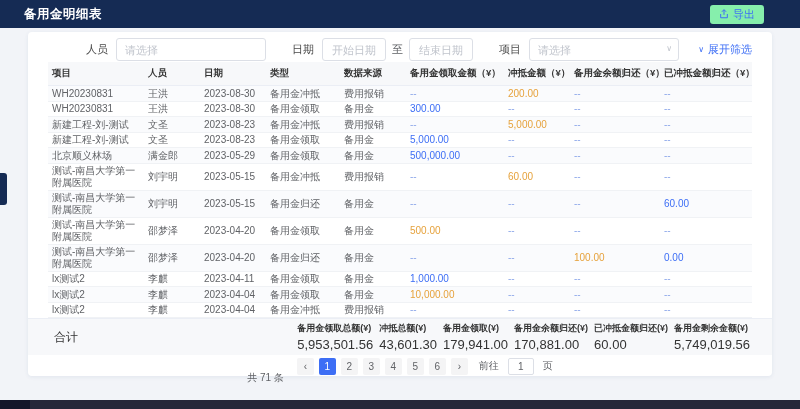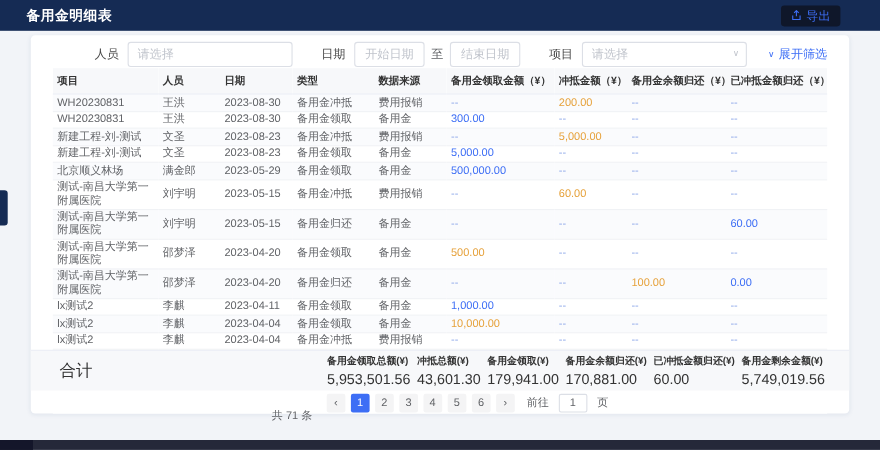--- a/index.html
+++ b/index.html
@@ -5,21 +5,21 @@
   * { margin:0; padding:0; box-sizing:border-box; }
   html,body { width:800px; height:409px; }
   body {
     position:relative; overflow:hidden;
     background:#f2f4f8;
     font-family:"Liberation Sans","DejaVu Sans",sans-serif;
   }
   
   .topbar { height:28px; background:#152b54; display:flex; align-items:center; justify-content:space-between; padding:0 36px 0 24px; }
   .topbar-title { color:#fff; font-size:12.5px; font-weight:bold; letter-spacing:.5px; }
-  .export-btn { display:flex; align-items:center; gap:4px; background:#0f172a; color:#3d6ef5; border:none; border-radius:3px; height:19px; padding:0 9px; font-size:11px; cursor:pointer; font-family:inherit; }
+  .export-btn { display:flex; align-items:center; gap:4px; background:#86efac; color:#3d6ef5; border:none; border-radius:3px; height:19px; padding:0 9px; font-size:11px; cursor:pointer; font-family:inherit; }
   .export-btn svg { width:10px; height:10px; }
 
   
   .card { margin:4px 28px 0; background:#fff; border-radius:4px; box-shadow:0 1px 4px rgba(30,60,120,.08); padding:5px 20px 0; }
 
   
   .filters { display:flex; align-items:center; font-size:11px; color:#4a4a4a; padding-left:38px; height:25px; }
   .f-group { display:flex; align-items:center; margin-right:26px; }
   .f-label { margin-right:8px; white-space:nowrap; }
   .txt-input { height:23px; border:1px solid #dcdfe6; border-radius:3px; padding:0 8px; font-size:11px; color:#606266; outline:none; font-family:inherit; background:#fff; }
@@ -43,21 +43,21 @@
   table { width:100%; border-collapse:collapse; table-layout:fixed; }
   th { background:#f7f8fa; font-size:9.5px; color:#333; text-align:left; font-weight:bold; padding:5px 4px; border-bottom:1px solid #ebeef5; white-space:nowrap; overflow:hidden; }
   td { font-size:10px; color:#606266; padding:1.5px 4px; border-bottom:1px solid #f0f2f5; line-height:1.15; word-break:break-all; vertical-align:middle; }
   tr.stripe { background:#fafbfd; }
   .cell-blue { color:#3d6ef5; }
   .cell-orange { color:#e6a23c; }
   .cell-dash { color:#8fa9ea; }
 
   
   .summary { display:flex; align-items:center; background:#f7f8fa; border-top:1px solid #ebeef5; margin:0 -20px; padding:3px 22px 3px 26px; min-height:28px; }
-  .sum-label { font-size:15px; color:#333; width:250px; }
+  .sum-label { font-size:12px; color:#333; width:250px; }
   .sum-items { flex:1; display:flex; justify-content:space-between; gap:6px; }
   .sum-item-label { font-size:9px; font-weight:bold; color:#333; white-space:nowrap; }
   .sum-item-value { font-size:13px; font-weight:normal; color:#333; margin-top:2px; }
 
   
   .pager { display:flex; align-items:center; justify-content:center; gap:5px; height:20px; font-size:10px; color:#606266; background:#fff; margin-top:1px; }
   .pager-total { margin-right:8px;margin-top:23px; }
   .page-btn { min-width:17px; height:17px; line-height:17px; text-align:center; background:#f4f4f5; border-radius:2px; color:#606266; cursor:pointer; padding:0 3px; }
   .page-btn.active { background:#3d6ef5; color:#fff; }
   .goto-input { width:26px; height:17px; border:1px solid #dcdfe6; border-radius:2px; text-align:center; font-size:10px; color:#606266; margin:0 4px; outline:none; font-family:inherit; }

